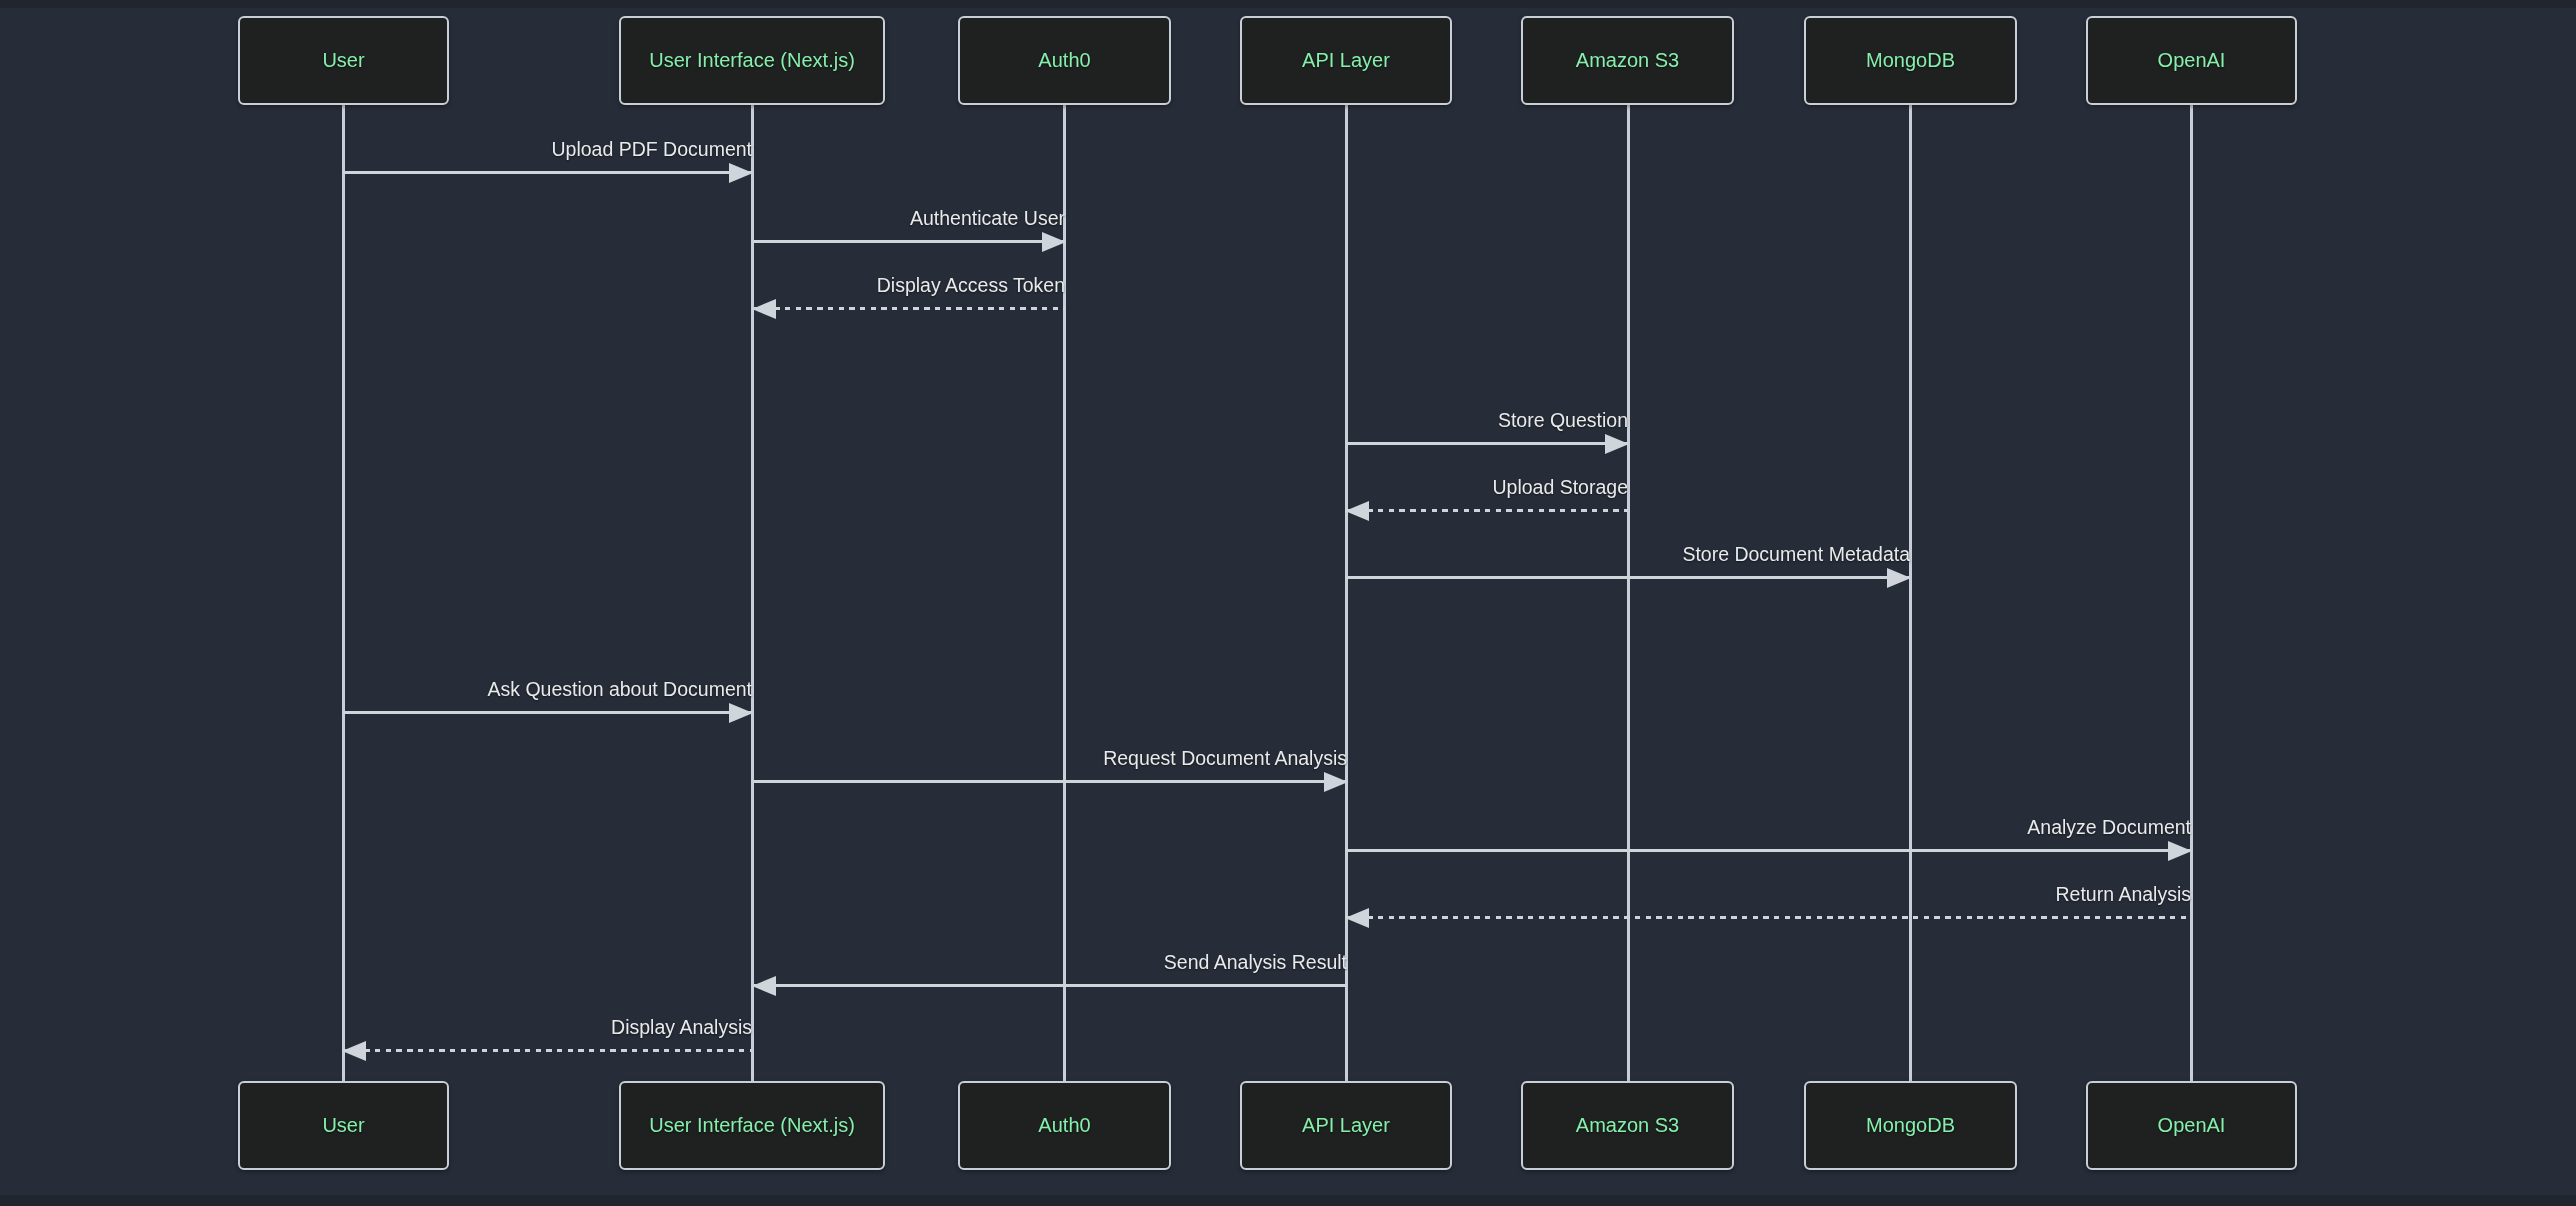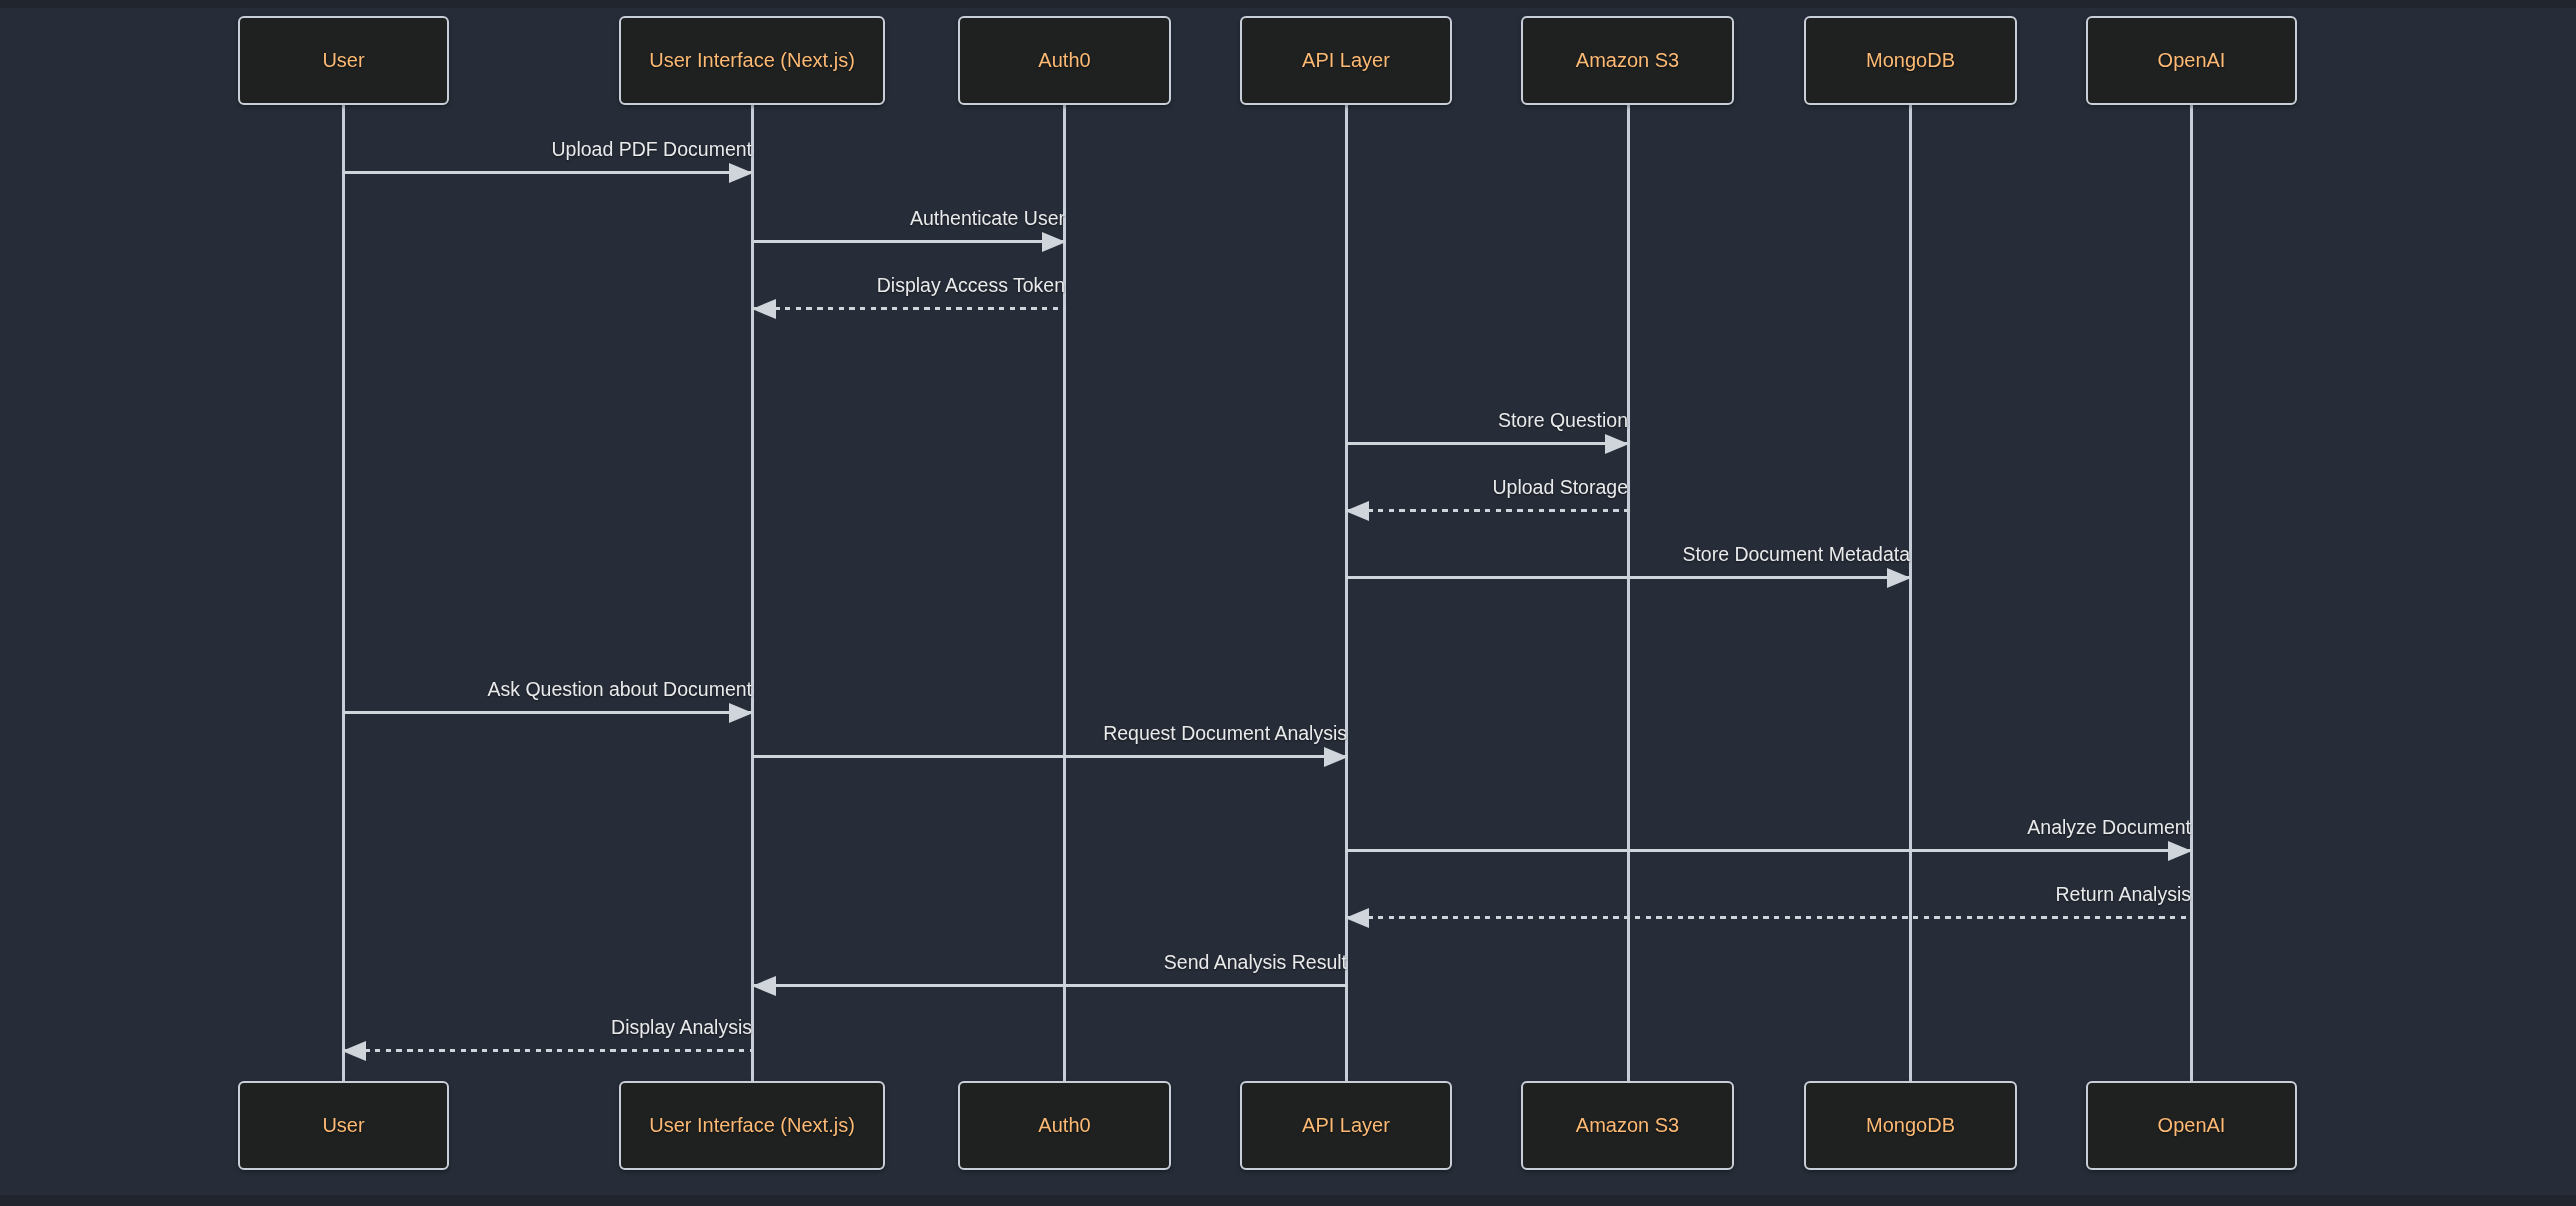--- a/index.html
+++ b/index.html
@@ -18,21 +18,21 @@
   .actor{
     position:absolute;height:89px;z-index:3;
     background:#1f2020;border:2.7px solid #c9cfd8;border-radius:6px;
     display:flex;align-items:center;justify-content:center;
     box-shadow:0 2px 4px rgba(0,0,0,0.35);
     box-sizing:border-box;
   }
   .actor.top{top:16px;}
   .actor.bottom{top:1081px;}
   .actor span{
-    color:#fdba74;font-size:20px;white-space:nowrap;
+    color:#86efac;font-size:20px;white-space:nowrap;
     text-shadow:0 1.3px 2px rgba(0,0,0,0.55);
   }
 
   
   .msg{position:absolute;height:38px;z-index:2;}
   .msg-label{
     position:absolute;left:0;right:0;bottom:13.4px;
     text-align:right;font-size:19.5px;color:#e9eaec;white-space:nowrap;
     text-shadow:0 1.3px 2px rgba(0,0,0,0.55);
   }
@@ -133,21 +133,21 @@
   <div class="msg right solid" style="left:1346px;width:564px;top:541px">
     <span class="msg-label">Store Document Metadata</span>
     <div class="msg-line"></div>
     <div class="msg-arrow"></div>
   </div>
   <div class="msg right solid" style="left:343px;width:409px;top:676px">
     <span class="msg-label">Ask Question about Document</span>
     <div class="msg-line"></div>
     <div class="msg-arrow"></div>
   </div>
-  <div class="msg right solid" style="left:753px;width:594px;top:720px">
+  <div class="msg right solid" style="left:753px;width:594px;top:745px">
     <span class="msg-label">Request Document Analysis</span>
     <div class="msg-line"></div>
     <div class="msg-arrow"></div>
   </div>
   <div class="msg right solid" style="left:1346px;width:845px;top:814px">
     <span class="msg-label">Analyze Document</span>
     <div class="msg-line"></div>
     <div class="msg-arrow"></div>
   </div>
   <div class="msg left dotted" style="left:1346px;width:845px;top:881px">

